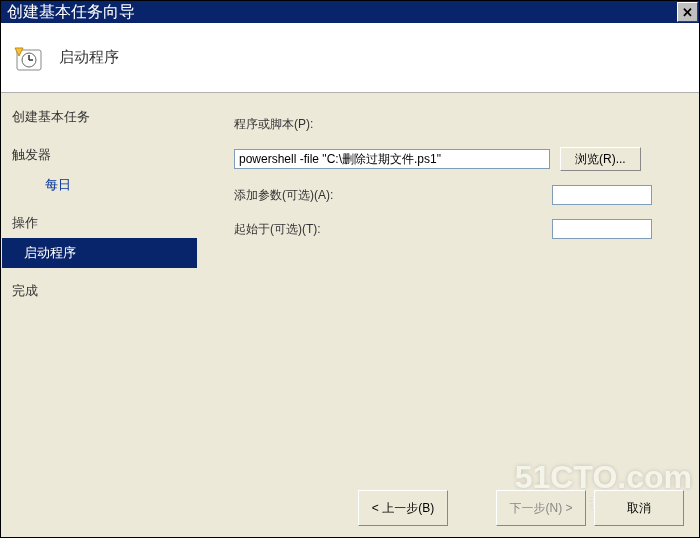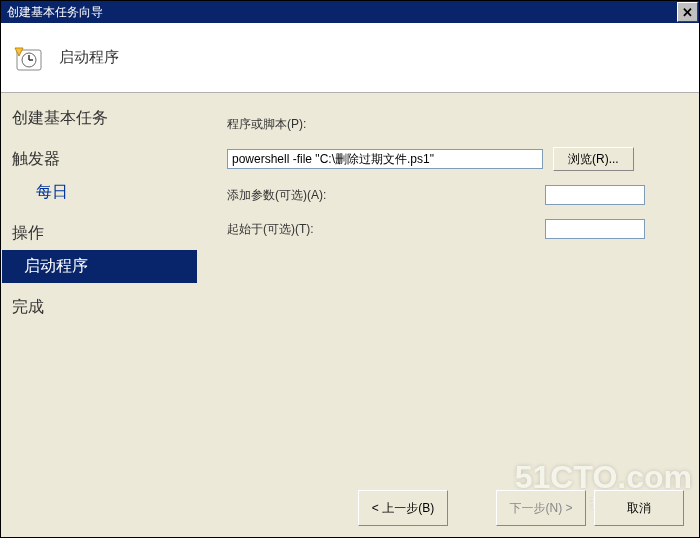--- a/index.html
+++ b/index.html
@@ -3,43 +3,43 @@
 <meta charset="utf-8">
 <style>
   * { box-sizing: border-box; font-family: "Microsoft YaHei", "SimSun", Tahoma, sans-serif; }
   body { margin: 0; padding: 0; background: #fff; }
   .window { width: 700px; height: 538px; border: 1px solid #000; background: #ece9d8; position: relative; }
   .titlebar {
     height: 22px; background: linear-gradient(#08246b,#0a246a);
     display: flex; align-items: center; justify-content: space-between;
     padding-left: 6px;
   }
-  .titlebar-text { color: #fff; font-size: 12px; }
+  .titlebar-text { color: #fff; font-size: 16px; }
   .titlebar-close {
     width: 21px; height: 20px; background: #c0c0c0; border: 1px solid #fff;
     border-right-color:#404040; border-bottom-color:#404040;
     display:flex; align-items:center; justify-content:center;
     font-size: 13px; font-weight: bold; cursor: pointer; margin-right:1px;
   }
   .header {
     height: 70px; background: #fff; border-bottom: 1px solid #b0b0b0;
     display:flex; align-items:center; padding-left: 12px; gap: 14px;
   }
   .header-icon {
     width: 32px; height: 32px; position: relative;
   }
   .header-icon svg { width:32px; height:32px; }
   .header-title { font-size: 15px; color: #333; }
   .body-area { position:absolute; top:93px; left:1px; right:1px; bottom:1px; background:#ece9d8; }
   .sidebar { position:absolute; left:0; top:0; width:195px; height:100%; }
-  .side-item { font-size: 16px; padding: 6px 10px 6px 10px; color:#003399; cursor:pointer; }
+  .side-item { font-size: 13px; padding: 6px 10px 6px 10px; color:#003399; cursor:pointer; }
   .side-head { color:#333; padding-top: 14px;}
-  .side-sub { padding-left: 34px; font-family: Liberation Serif, serif; }
+  .side-sub { padding-left: 43px; font-family: Liberation Serif, serif; }
   .side-sel { background:#08246b; color:#fff; padding-left: 22px;}
-  .form-area { position:absolute; left:225px; top:22px; right:12px; }
+  .form-area { position:absolute; left:232px; top:22px; right:12px; }
   .form-row { display:flex; align-items:center; margin-bottom: 14px; font-size:12px; }
   .form-label { width: 120px; color:#333; }
   input.text {
     font-size:12px; height:20px; padding: 1px 4px;
     border: 1px solid #7f9db9; background:#fff;
   }
   .program-input { width: 316px; }
   .arg-input, .start-input { width: 100px; margin-left: 198px; }
   .browse-btn {
     height: 24px; font-size:12px; padding: 0 14px; margin-left: 10px;

